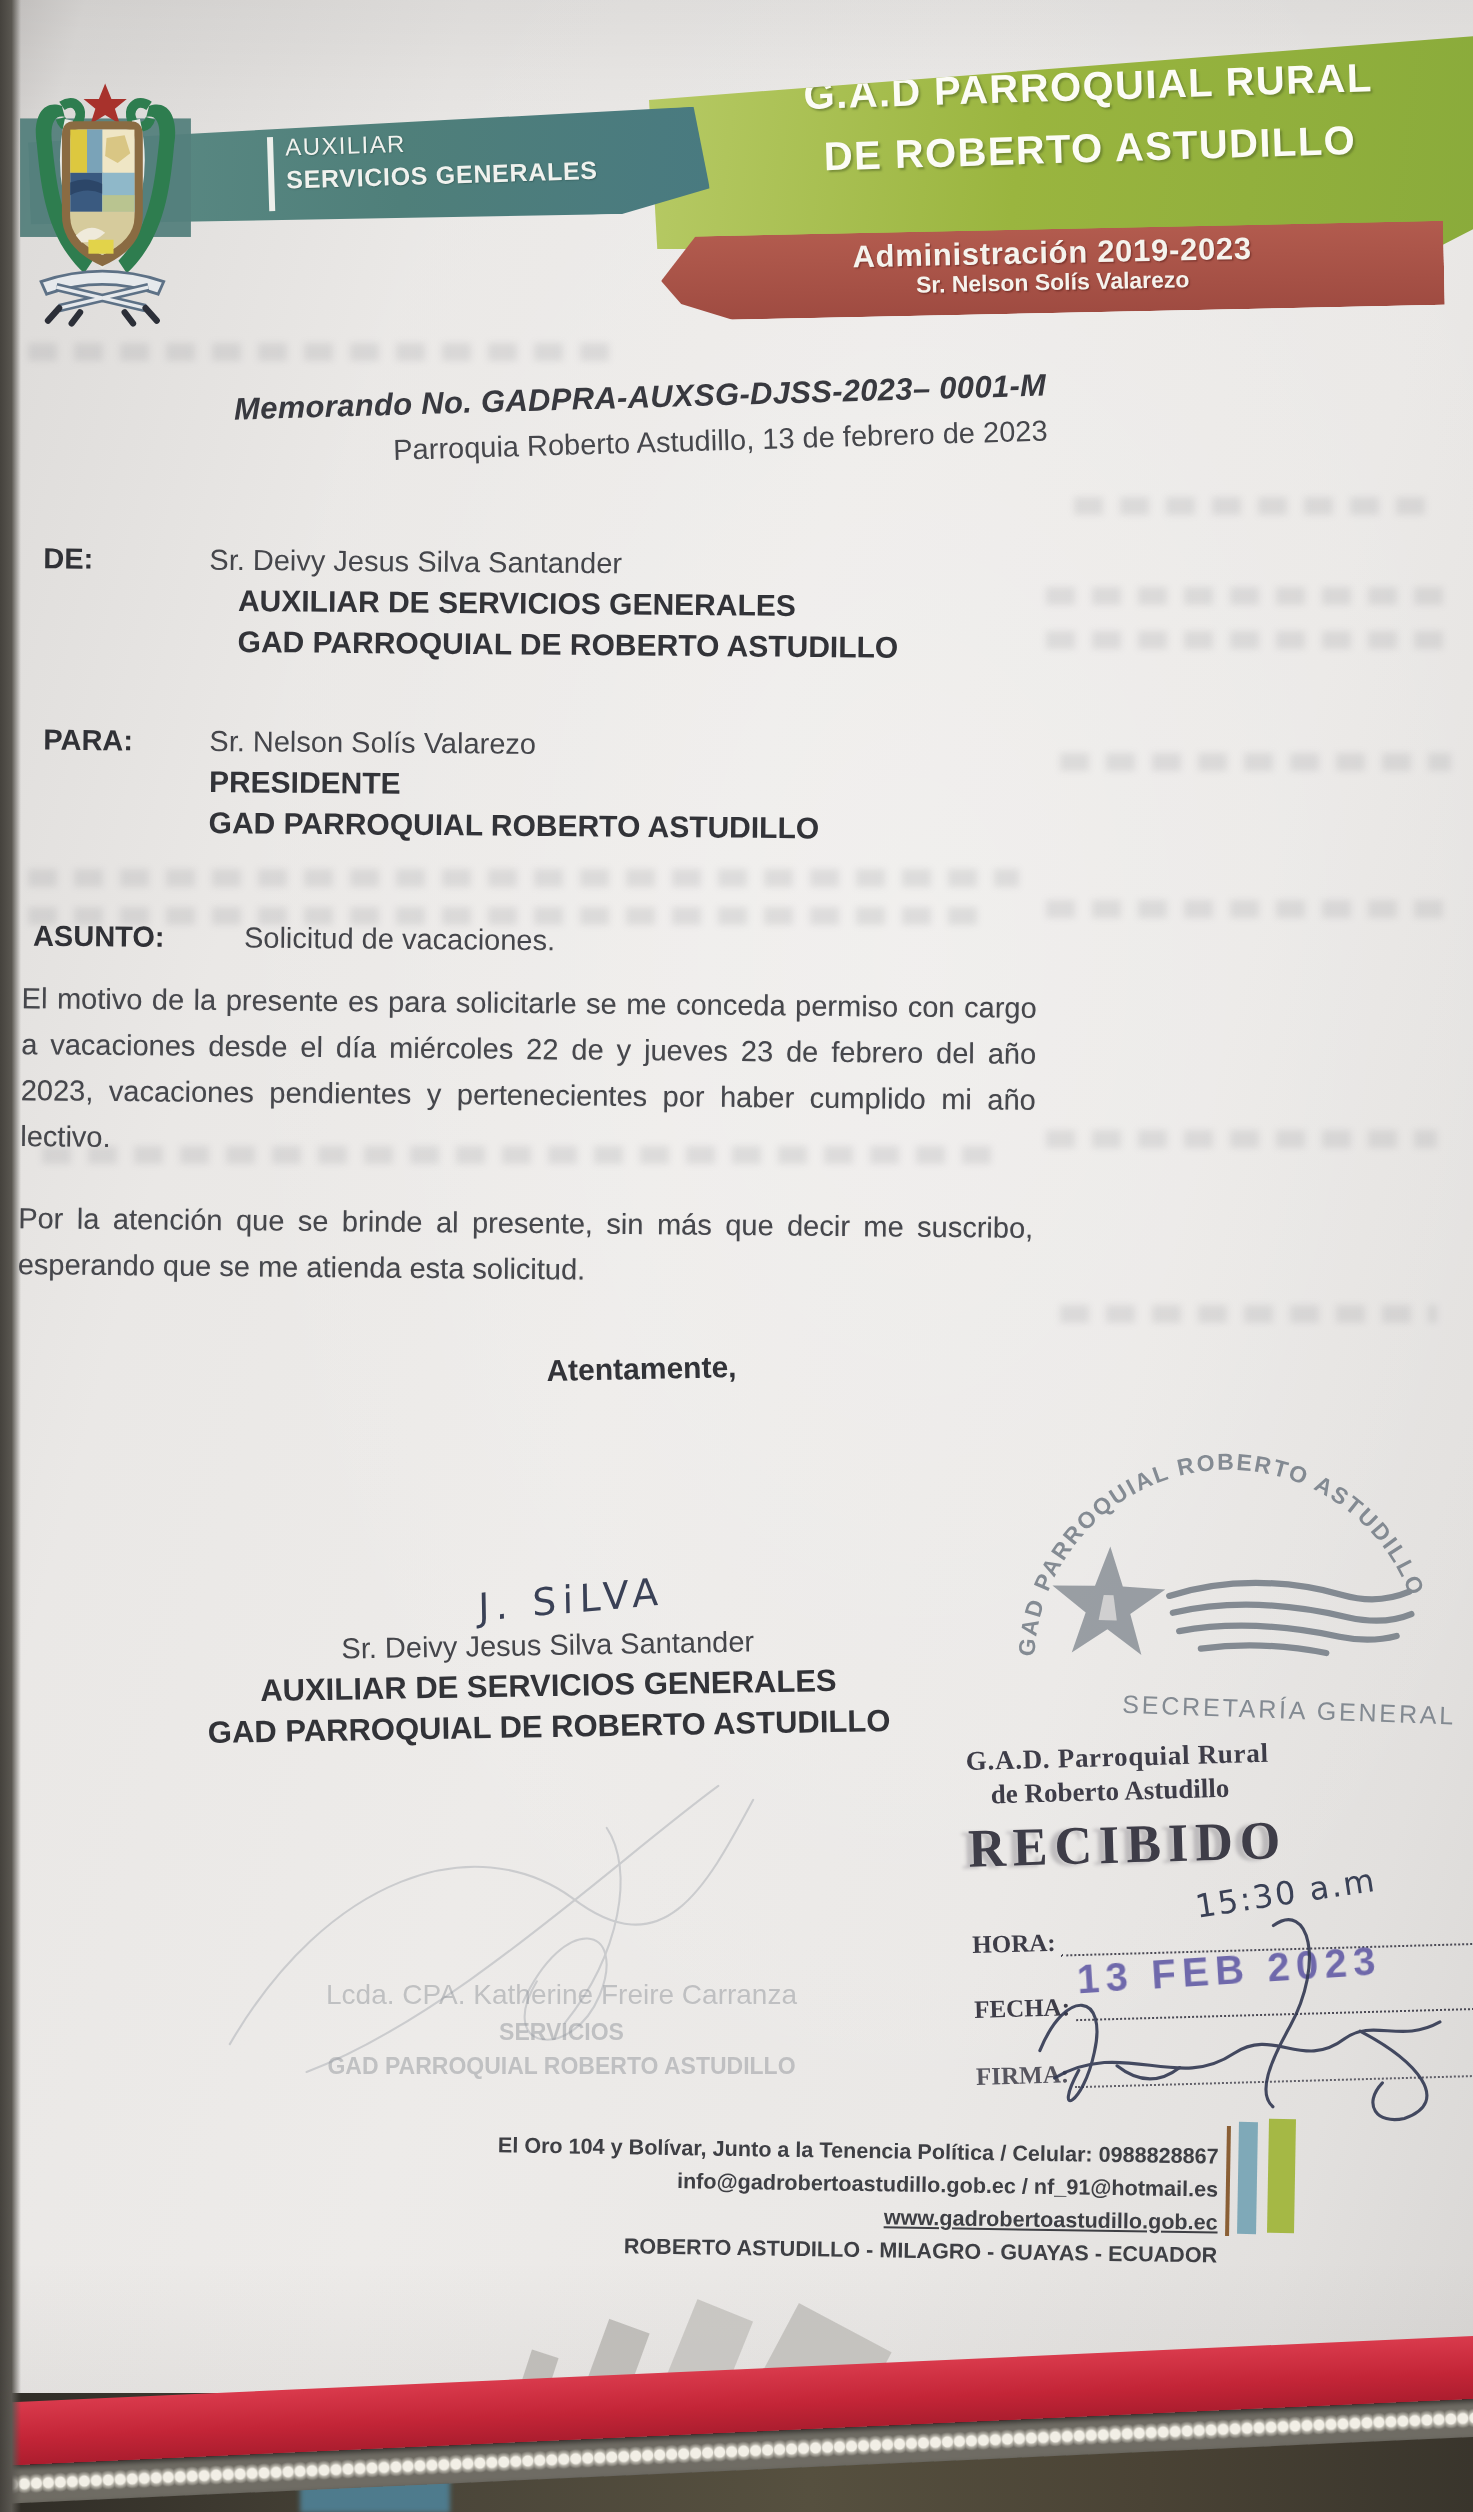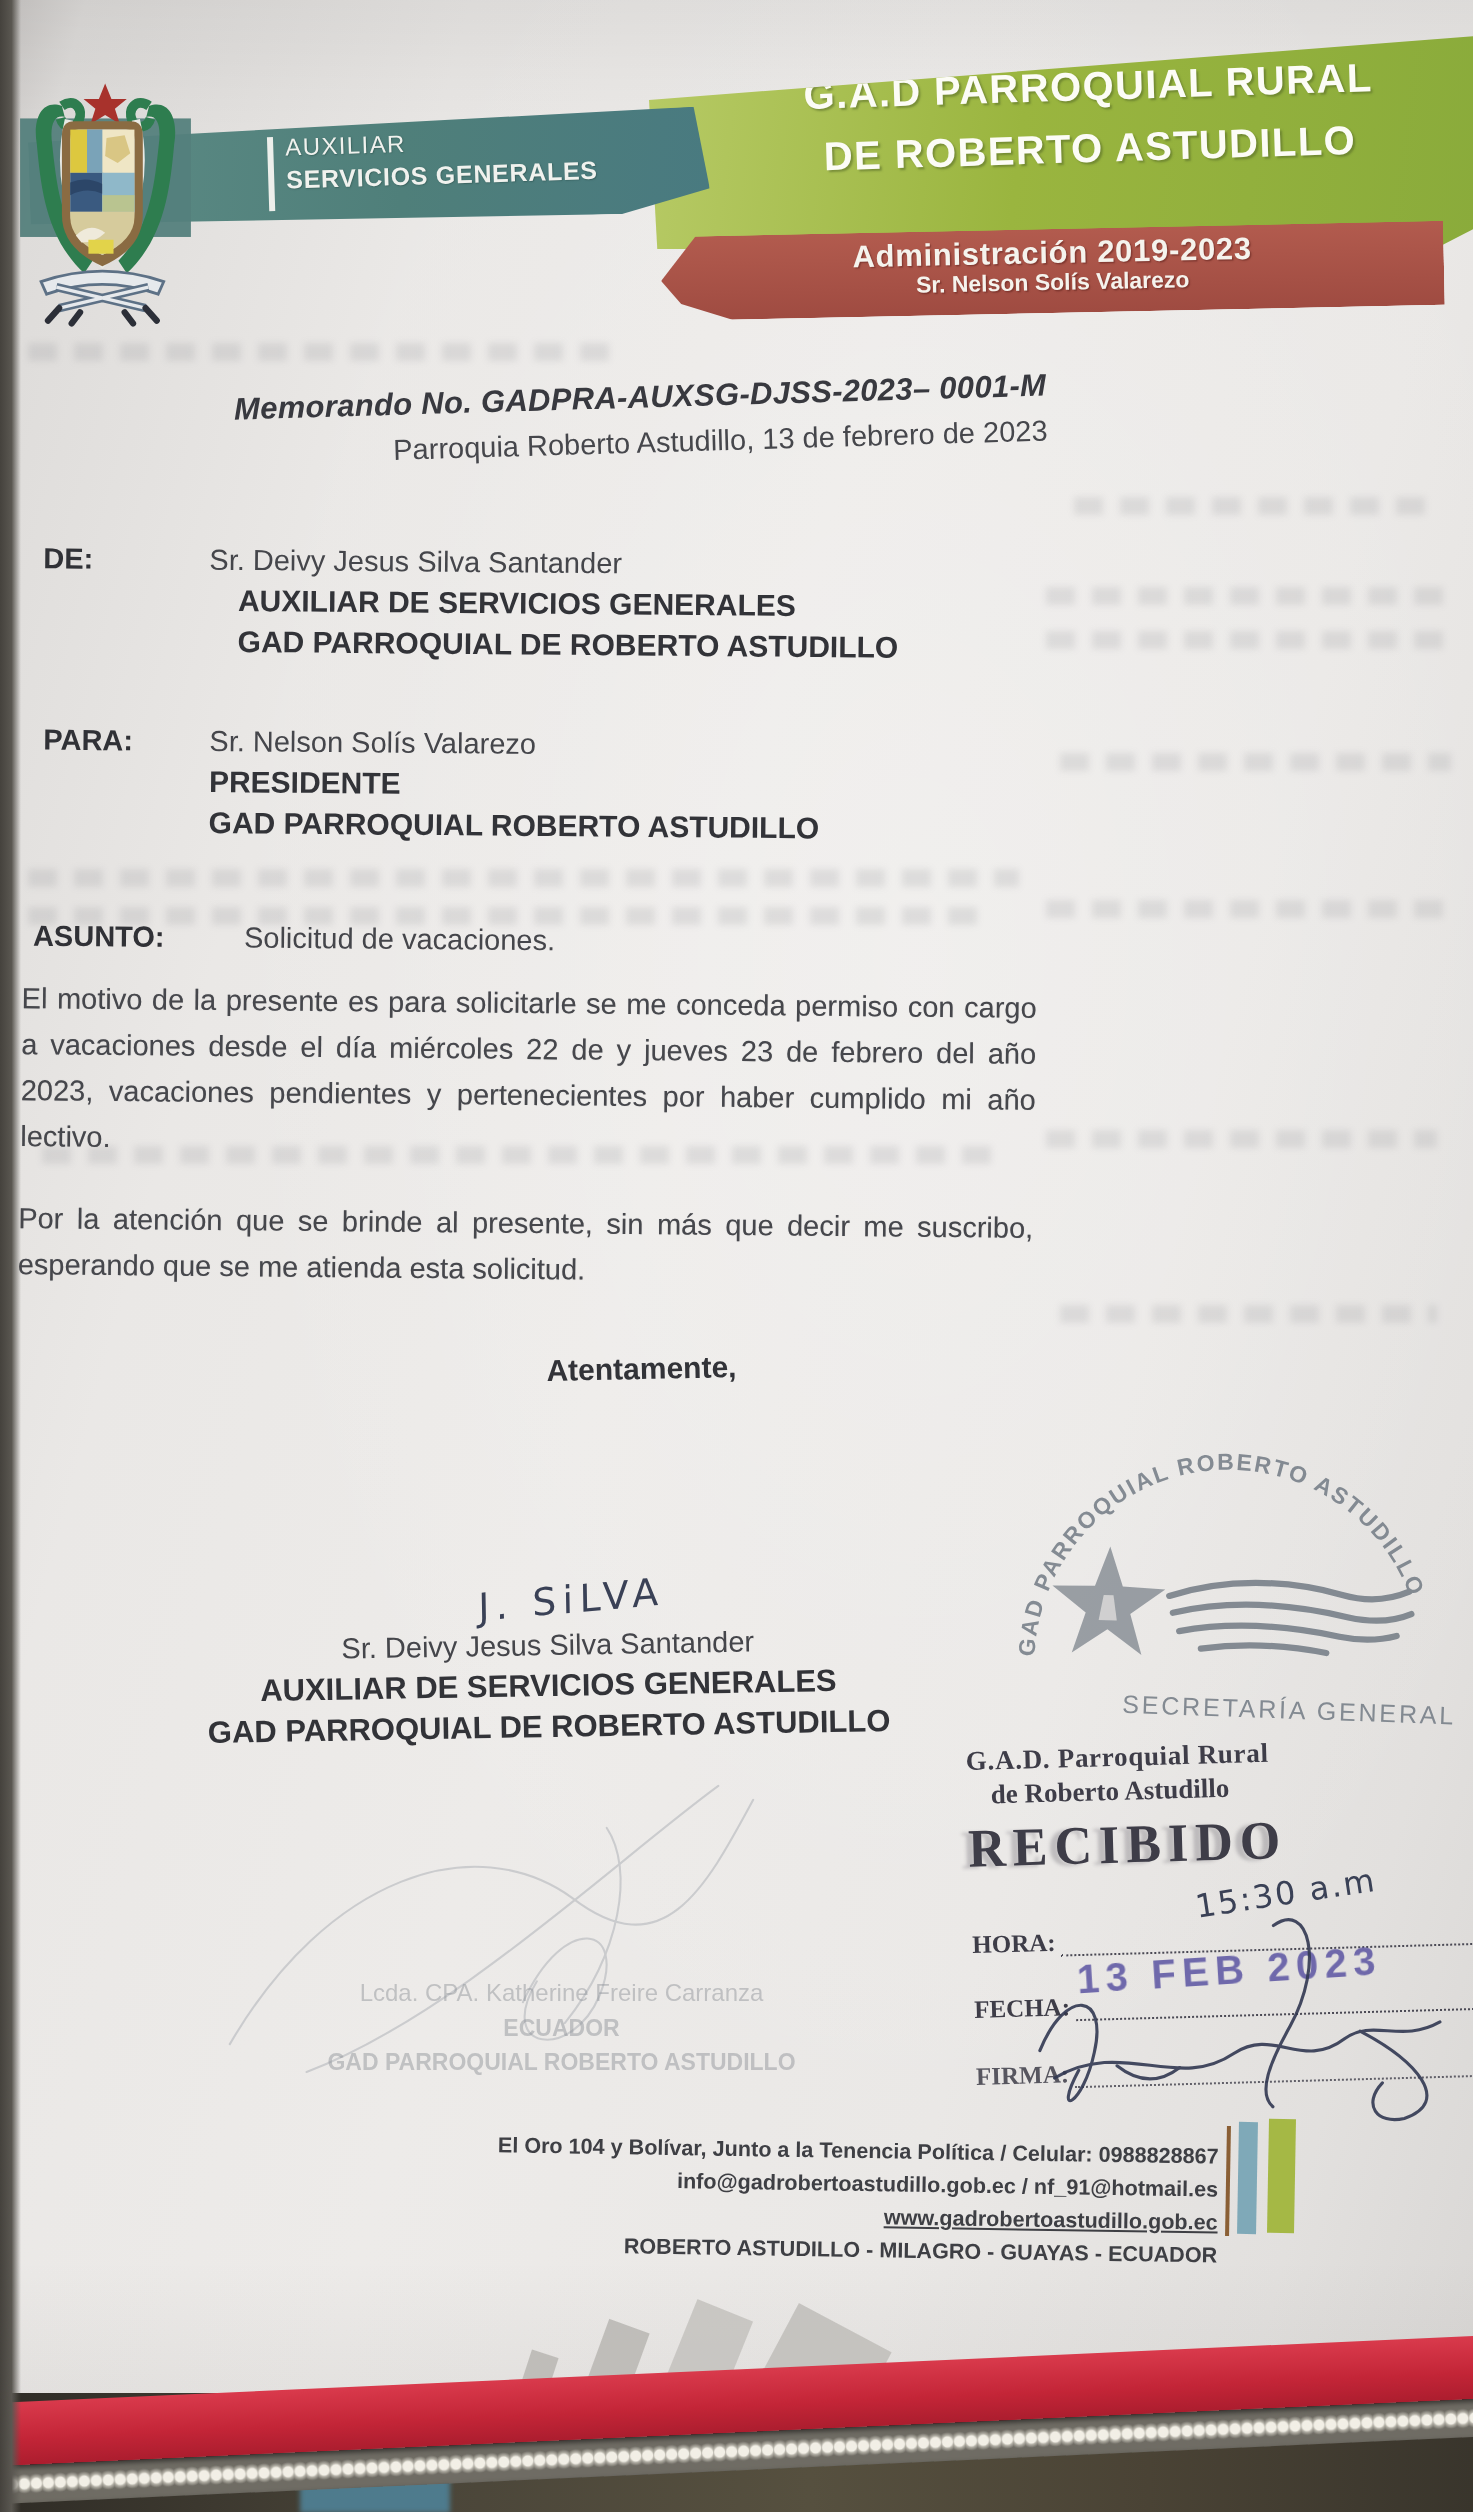--- a/index.html
+++ b/index.html
@@ -70,21 +70,21 @@
     transform:rotate(-1deg);z-index:3;}
   .sig-hand{display:inline-block;font-family:"DejaVu Sans",sans-serif;font-size:38px;
     color:#3a4156;letter-spacing:6.3px;transform:rotate(-4deg) skewX(-4deg);margin-left:49px;}
   .sig-name{font-size:29px;color:#45464b;margin-top:7px;}
   .sig-bold{font-size:31px;font-weight:700;color:#323338;margin-top:5.6px;}
   
   .seal{position:absolute;left:994px;top:1432px;z-index:3;transform:rotate(2deg);opacity:.9;}
   .flourish{position:absolute;left:174px;top:1744px;z-index:2;}
   .bleedlines{position:absolute;left:209px;top:1979px;width:705px;text-align:center;
     color:#7e838a;opacity:.4;filter:blur(0.7px);z-index:1;}
-  .bleedlines .b1{font-size:24px;}
+  .bleedlines .b1{font-size:28px;}
   .bleedlines .b2{font-size:23px;font-weight:700;margin-top:8.4px;}
   .bleedlines .b3{font-size:23px;font-weight:700;margin-top:7px;}
   .rstamp{position:absolute;left:971px;top:1739px;width:505px;height:405px;
     transform:rotate(-1.6deg);color:#3e3d48;font-family:"Liberation Serif",serif;z-index:4;}
   .rstamp .o1{font-size:27px;font-weight:700;letter-spacing:0.7px;}
   .rstamp .o2{font-size:27px;font-weight:700;margin-left:24px;margin-top:2.8px;}
   .rstamp .title{font-size:52px;font-weight:800;letter-spacing:7px;margin-top:8.4px;
     transform:scaleY(1.04);text-shadow:-7px 1.4px 3.5px rgba(62,61,72,.25);}
   .srow{position:absolute;left:1.4px;right:4.2px;display:flex;align-items:flex-end;}
   .srow .lab{font-size:25px;font-weight:700;flex:none;margin-right:5.6px;}
@@ -255,21 +255,21 @@
     <g stroke="#8d939d" stroke-width="3" fill="none" opacity=".35" stroke-linecap="round">
       <path d="M80 430 C220 190 430 120 570 220 C700 320 760 210 830 80"></path>
       <path d="M500 370 C560 240 650 260 610 360 C570 455 460 440 520 340"></path>
       <path d="M190 470 C400 390 630 170 780 60"></path>
       <path d="M620 120 C660 180 640 300 560 400"></path>
     </g>
   </svg>
 
   <div class="bleedlines">
     <div class="b1">Lcda. CPA. Katherine Freire Carranza</div>
-    <div class="b2">ECUADOR</div>
+    <div class="b2">SERVICIOS</div>
     <div class="b3">GAD PARROQUIAL ROBERTO ASTUDILLO</div>
   </div>
 
   <div class="rstamp">
     <div class="o1">G.A.D. Parroquial Rural</div>
     <div class="o2">de Roberto Astudillo</div>
     <div class="title">RECIBIDO</div>
     <div class="srow row-hora">
       <span class="lab">HORA:</span>
       <span class="line"></span>

